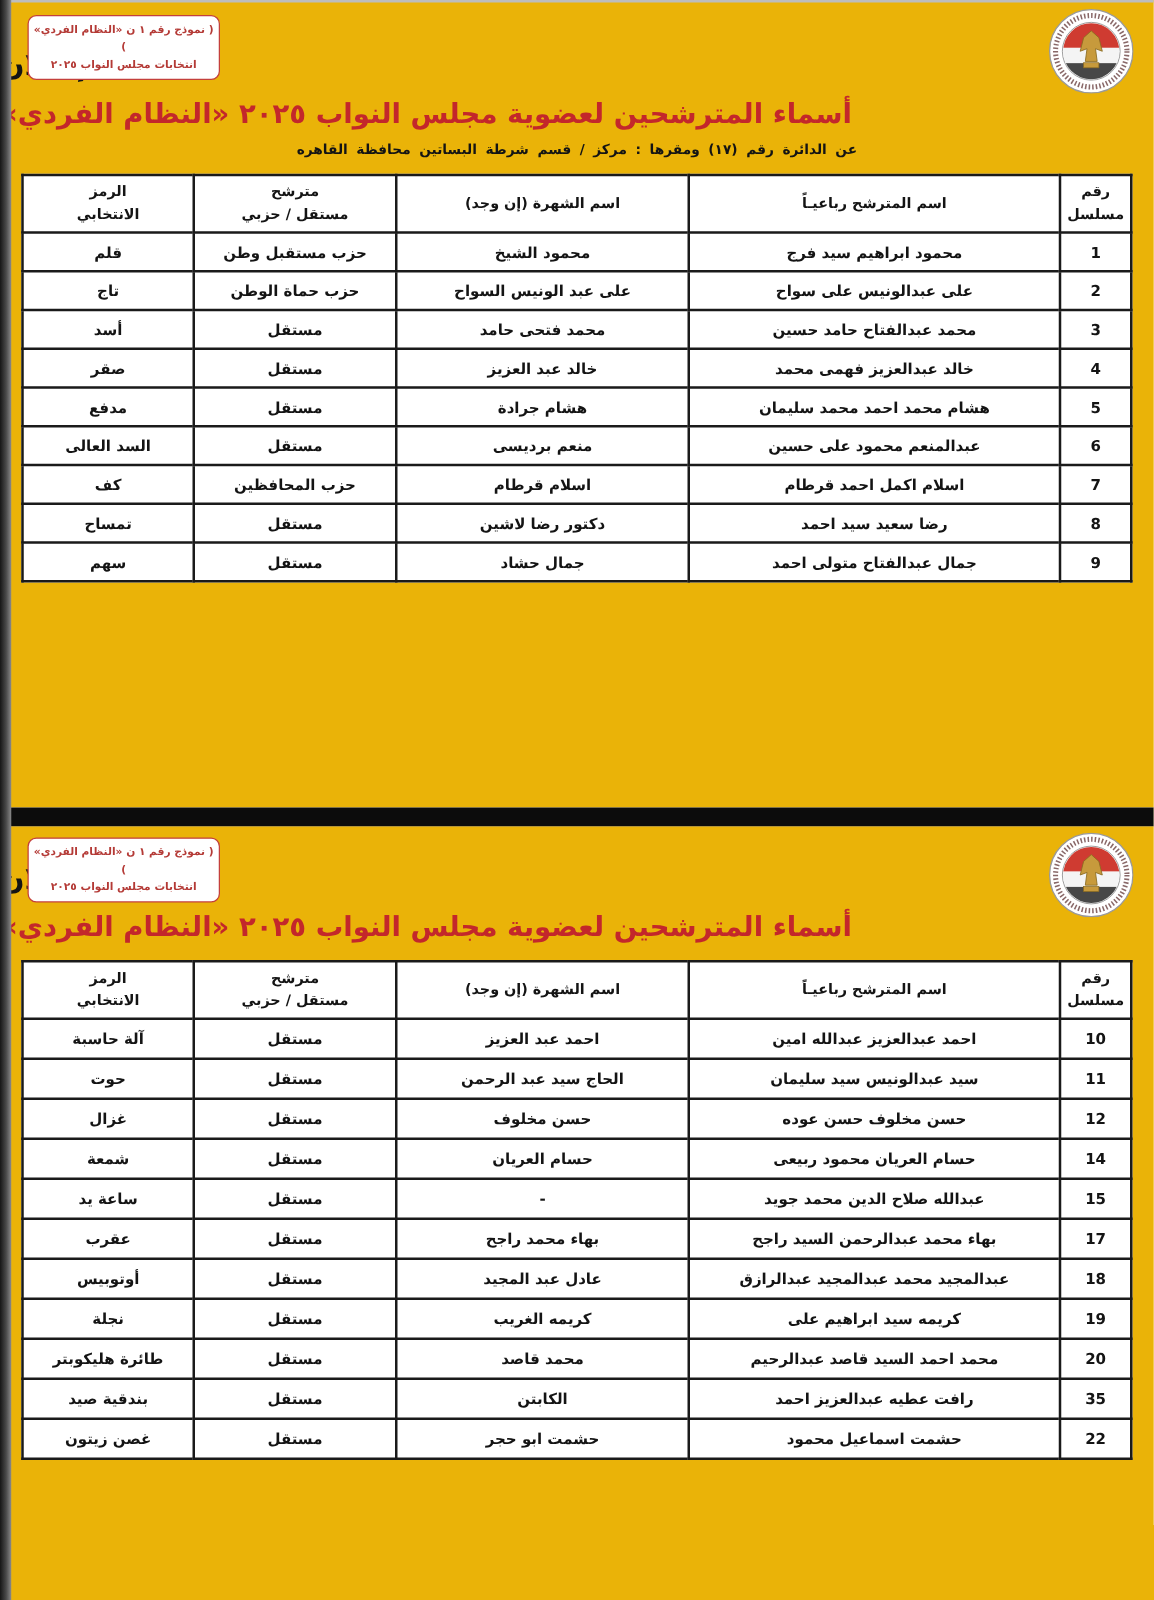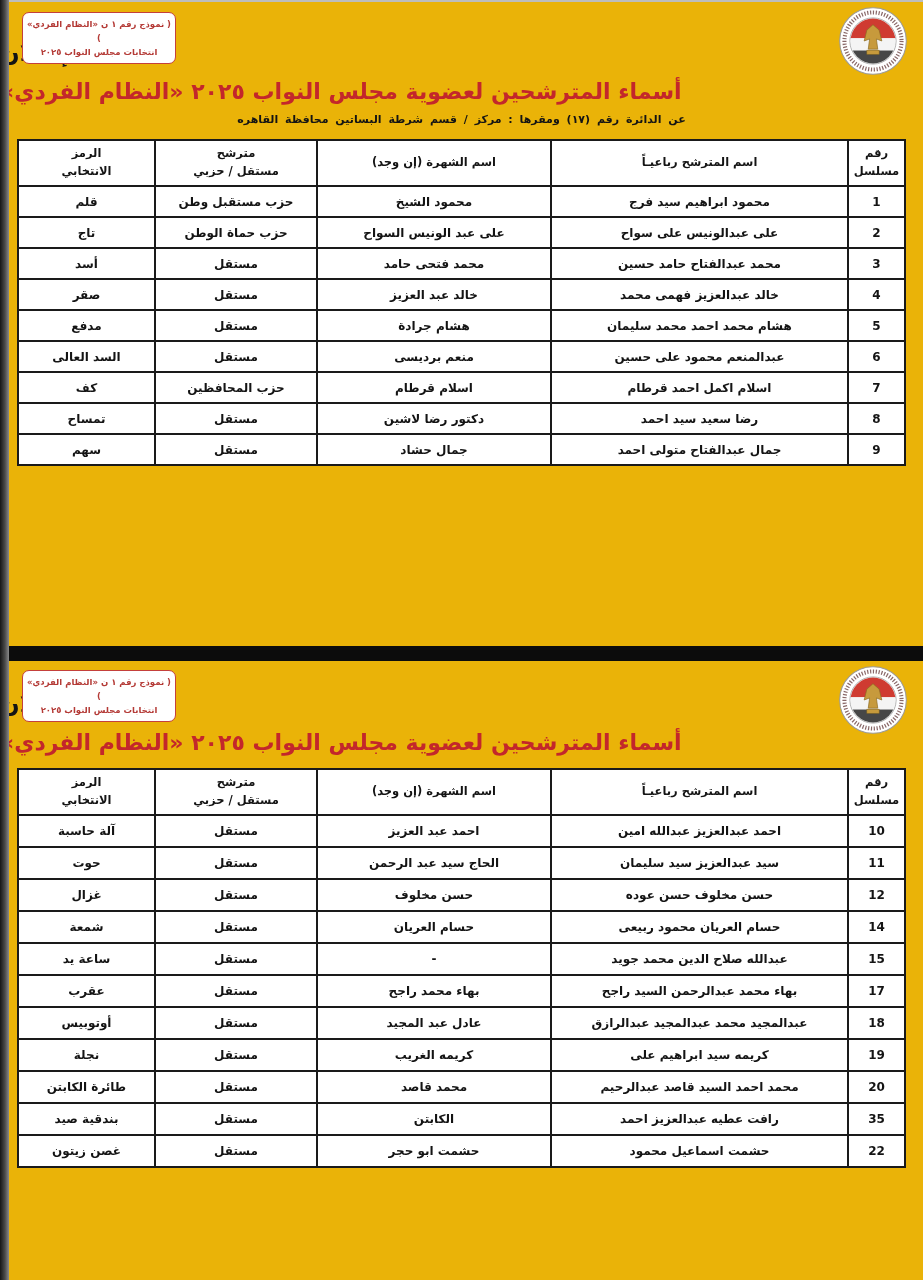--- a/index.html
+++ b/index.html
@@ -220,21 +220,21 @@
     <tbody>
         <tr>
           <td class="col-serial">10</td>
           <td class="col-name">احمد عبدالعزيز عبدالله امين</td>
           <td class="col-shohra">احمد عبد العزيز</td>
           <td class="col-type">مستقل</td>
           <td class="col-symbol">آلة حاسبة</td>
         </tr>
         <tr>
           <td class="col-serial">11</td>
-          <td class="col-name">سيد عبدالعزيز سيد سليمان</td>
+          <td class="col-name">سيد عبدالونيس سيد سليمان</td>
           <td class="col-shohra">الحاج سيد عبد الرحمن</td>
           <td class="col-type">مستقل</td>
           <td class="col-symbol">حوت</td>
         </tr>
         <tr>
           <td class="col-serial">12</td>
           <td class="col-name">حسن مخلوف حسن عوده</td>
           <td class="col-shohra">حسن مخلوف</td>
           <td class="col-type">مستقل</td>
           <td class="col-symbol">غزال</td>
@@ -272,21 +272,21 @@
           <td class="col-name">كريمه سيد ابراهيم على</td>
           <td class="col-shohra">كريمه الغريب</td>
           <td class="col-type">مستقل</td>
           <td class="col-symbol">نجلة</td>
         </tr>
         <tr>
           <td class="col-serial">20</td>
           <td class="col-name">محمد احمد السيد قاصد عبدالرحيم</td>
           <td class="col-shohra">محمد قاصد</td>
           <td class="col-type">مستقل</td>
-          <td class="col-symbol">طائرة الكابتن</td>
+          <td class="col-symbol">طائرة هليكوبتر</td>
         </tr>
         <tr>
           <td class="col-serial">35</td>
           <td class="col-name">رافت عطيه عبدالعزيز احمد</td>
           <td class="col-shohra">الكابتن</td>
           <td class="col-type">مستقل</td>
           <td class="col-symbol">بندقية صيد</td>
         </tr>
         <tr>
           <td class="col-serial">22</td>

